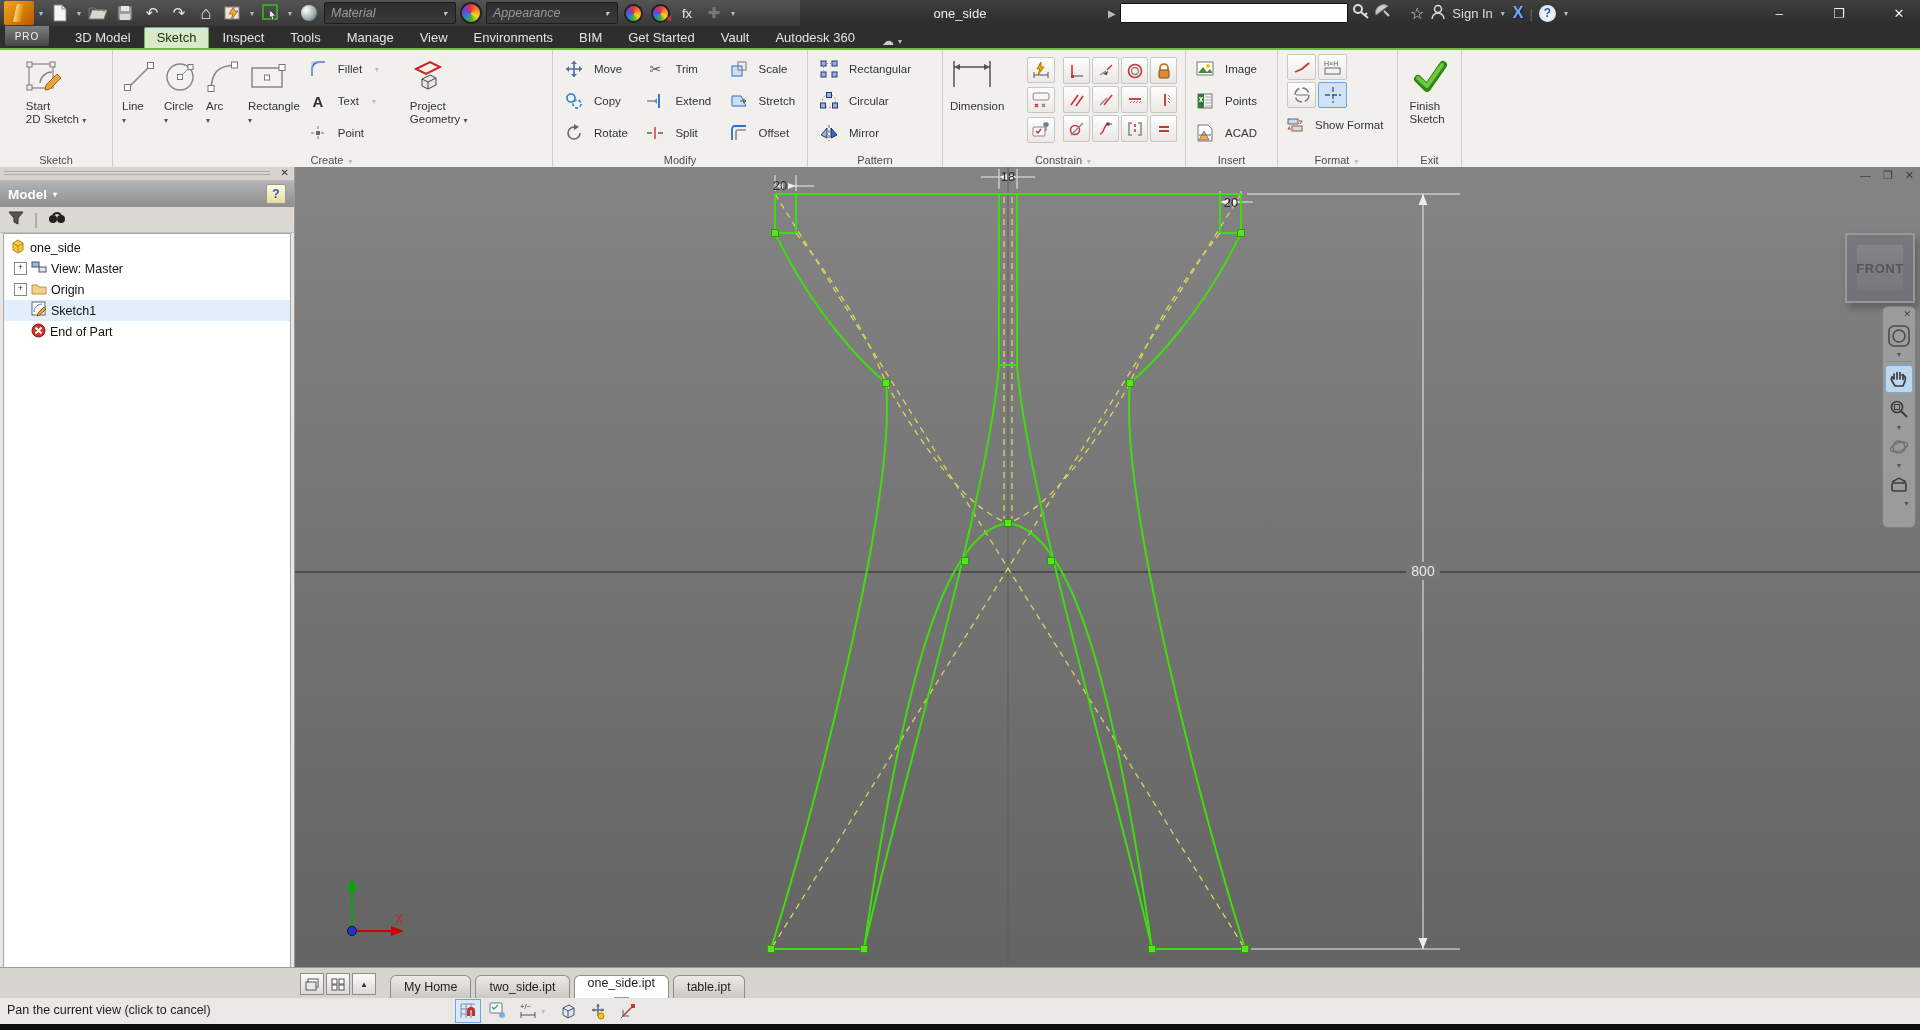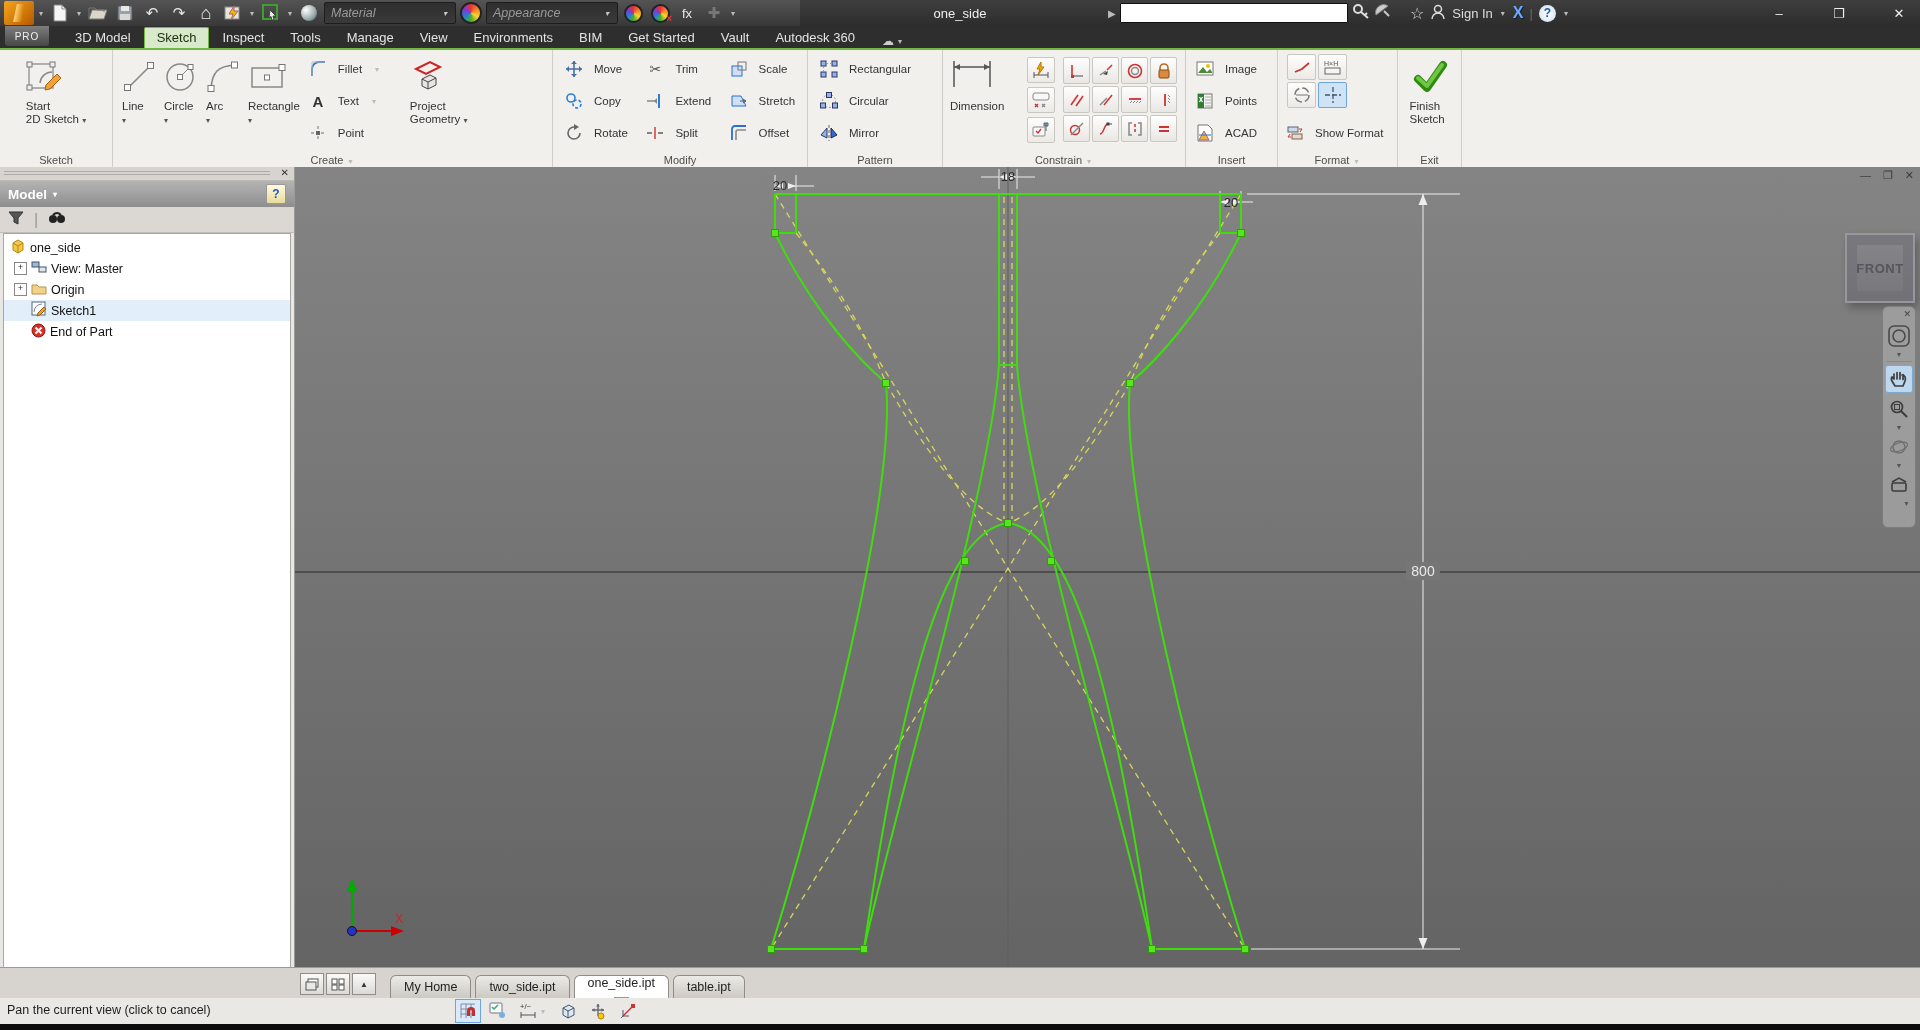--- a/index.html
+++ b/index.html
@@ -589,21 +589,21 @@
               <circle cx="9" cy="9" r="7" fill="none" stroke="#777" stroke-width="1.5" stroke-dasharray="8 3"></circle>
               <line x1="3" y1="9" x2="15" y2="9" stroke="#777"></line>
             </svg>
           </div>
         <div class="toggle active">
             <svg width="18" height="18">
               <path d="M9,1 V17 M1,9 H17" stroke="#456" stroke-width="1.3" stroke-dasharray="5 2"></path>
             </svg>
           </div>
       </div>
-      <div class="sb" style="margin-top:12px;">
+      <div class="sb" style="margin-top:4px;">
         <svg width="18" height="16">
             <rect x="2" y="2" width="10" height="5" fill="#cfd8e8" stroke="#567"></rect>
             <rect x="6" y="9" width="10" height="5" fill="#e8d8cf" stroke="#765"></rect>
             <path d="M4,9 l-2,3 3,0" fill="none" stroke="#c33"></path>
             <path d="M14,7 l2,-3 -3,0" fill="none" stroke="#c33"></path>
           </svg>
         <span>Show Format</span>
       </div>
     </div>
     <div class="plabel"><span>Format</span> <span class="darr">▾</span></div>

